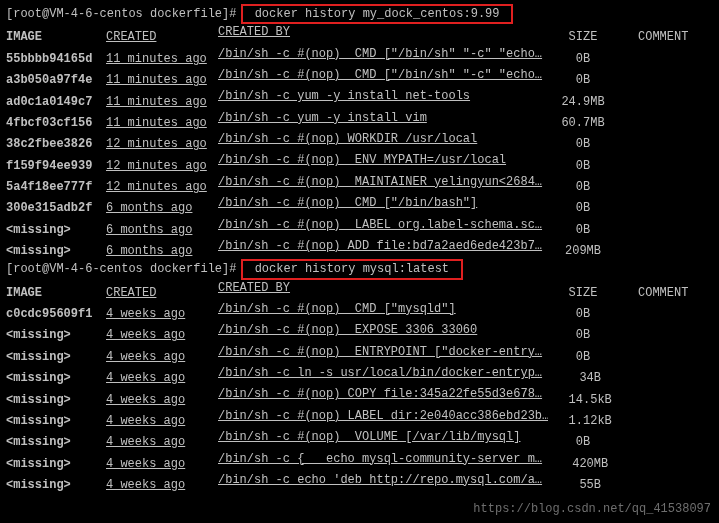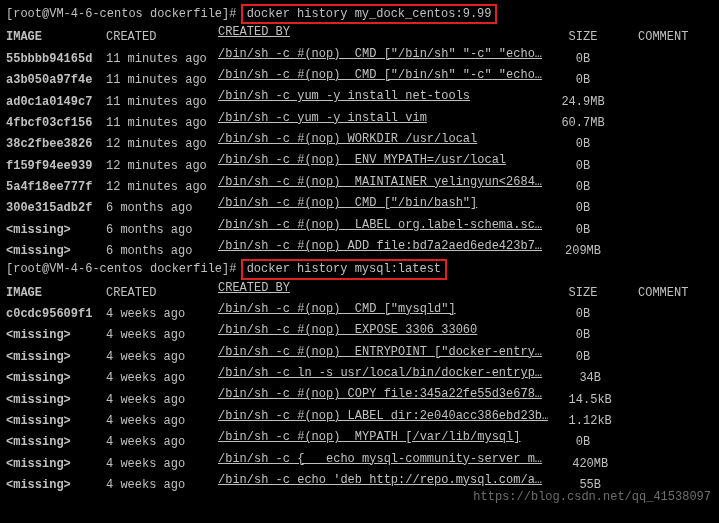--- a/index.html
+++ b/index.html
@@ -13,37 +13,37 @@
     height: 523px;
     overflow: hidden;
     position: relative;
     padding: 4px 6px;
   }
   .line { white-space: pre; }
   .prompt-line { white-space: pre; }
   .cmd-box {
     border: 2px solid #e02020;
     display: inline-block;
-    padding: 0 4px;
+    padding: 0 12px;
     margin-left: -3px;
   }
   .col-image  { display: inline-block; width: 100px; font-weight: bold; }
-  .col-created{ display: inline-block; width: 112px; }
+  .col-created{ display: inline-block; width: 112px; text-decoration: underline; }
   .col-by     { display: inline-block; width: 330px; overflow: hidden; text-decoration: underline; }
   .col-size   { display: inline-block; width: 70px; text-align: center; }
   .col-comment{ display: inline-block; margin-left: 20px; }
   .header .col-image,
   .header .col-created,
   .header .col-by,
   .header .col-size,
   .header .col-comment { color: #c0c0c0; }
   .watermark {
     position: absolute;
     right: 8px;
-    bottom: 18px;
+    bottom: 6px;
     color: #8a8a8a;
     font-size: 12px;
     opacity: 0.8;
     text-align: center;
   }
 </style>
 </head>
 <body>
 
 <div class="prompt-line"><span>[root@VM-4-6-centos dockerfile]# </span><span class="cmd-box"><span>docker history my_dock_centos:9.99</span></span></div>
@@ -67,18 +67,18 @@
 
 <div class="line header"><span class="col-image">IMAGE</span><span class="col-created">CREATED</span><span class="col-by">CREATED BY</span><span class="col-size">SIZE</span><span class="col-comment">COMMENT</span></div>
 
 <div id="table2-body">
     <div class="line"><span class="col-image">c0cdc95609f1</span><span class="col-created">4 weeks ago</span><span class="col-by">/bin/sh -c #(nop)  CMD ["mysqld"]</span><span class="col-size">0B</span></div>
     <div class="line"><span class="col-image">&lt;missing&gt;</span><span class="col-created">4 weeks ago</span><span class="col-by">/bin/sh -c #(nop)  EXPOSE 3306 33060</span><span class="col-size">0B</span></div>
     <div class="line"><span class="col-image">&lt;missing&gt;</span><span class="col-created">4 weeks ago</span><span class="col-by">/bin/sh -c #(nop)  ENTRYPOINT ["docker-entry…</span><span class="col-size">0B</span></div>
     <div class="line"><span class="col-image">&lt;missing&gt;</span><span class="col-created">4 weeks ago</span><span class="col-by">/bin/sh -c ln -s usr/local/bin/docker-entryp…</span><span class="col-size">  34B</span></div>
     <div class="line"><span class="col-image">&lt;missing&gt;</span><span class="col-created">4 weeks ago</span><span class="col-by">/bin/sh -c #(nop) COPY file:345a22fe55d3e678…</span><span class="col-size">  14.5kB</span></div>
     <div class="line"><span class="col-image">&lt;missing&gt;</span><span class="col-created">4 weeks ago</span><span class="col-by">/bin/sh -c #(nop) LABEL dir:2e040acc386ebd23b…</span><span class="col-size">  1.12kB</span></div>
-    <div class="line"><span class="col-image">&lt;missing&gt;</span><span class="col-created">4 weeks ago</span><span class="col-by">/bin/sh -c #(nop)  MYPATH [/var/lib/mysql]</span><span class="col-size">0B</span></div>
+    <div class="line"><span class="col-image">&lt;missing&gt;</span><span class="col-created">4 weeks ago</span><span class="col-by">/bin/sh -c #(nop)  VOLUME [/var/lib/mysql]</span><span class="col-size">0B</span></div>
     <div class="line"><span class="col-image">&lt;missing&gt;</span><span class="col-created">4 weeks ago</span><span class="col-by">/bin/sh -c {   echo mysql-community-server m…</span><span class="col-size">  420MB</span></div>
     <div class="line"><span class="col-image">&lt;missing&gt;</span><span class="col-created">4 weeks ago</span><span class="col-by">/bin/sh -c echo 'deb http://repo.mysql.com/a…</span><span class="col-size">  55B</span></div>
   </div>
 
 <div class="watermark">https://blog.csdn.net/qq_41538097</div>
 
 </body></html>

